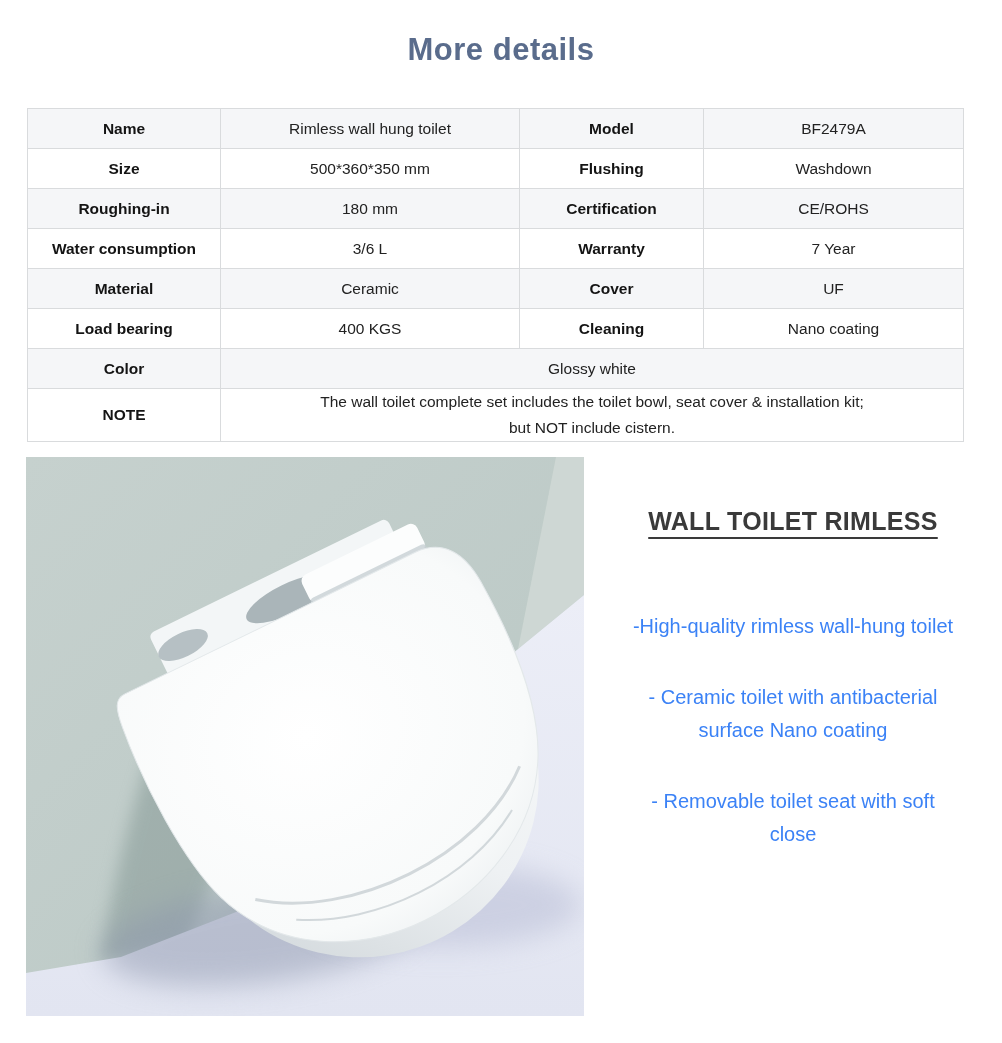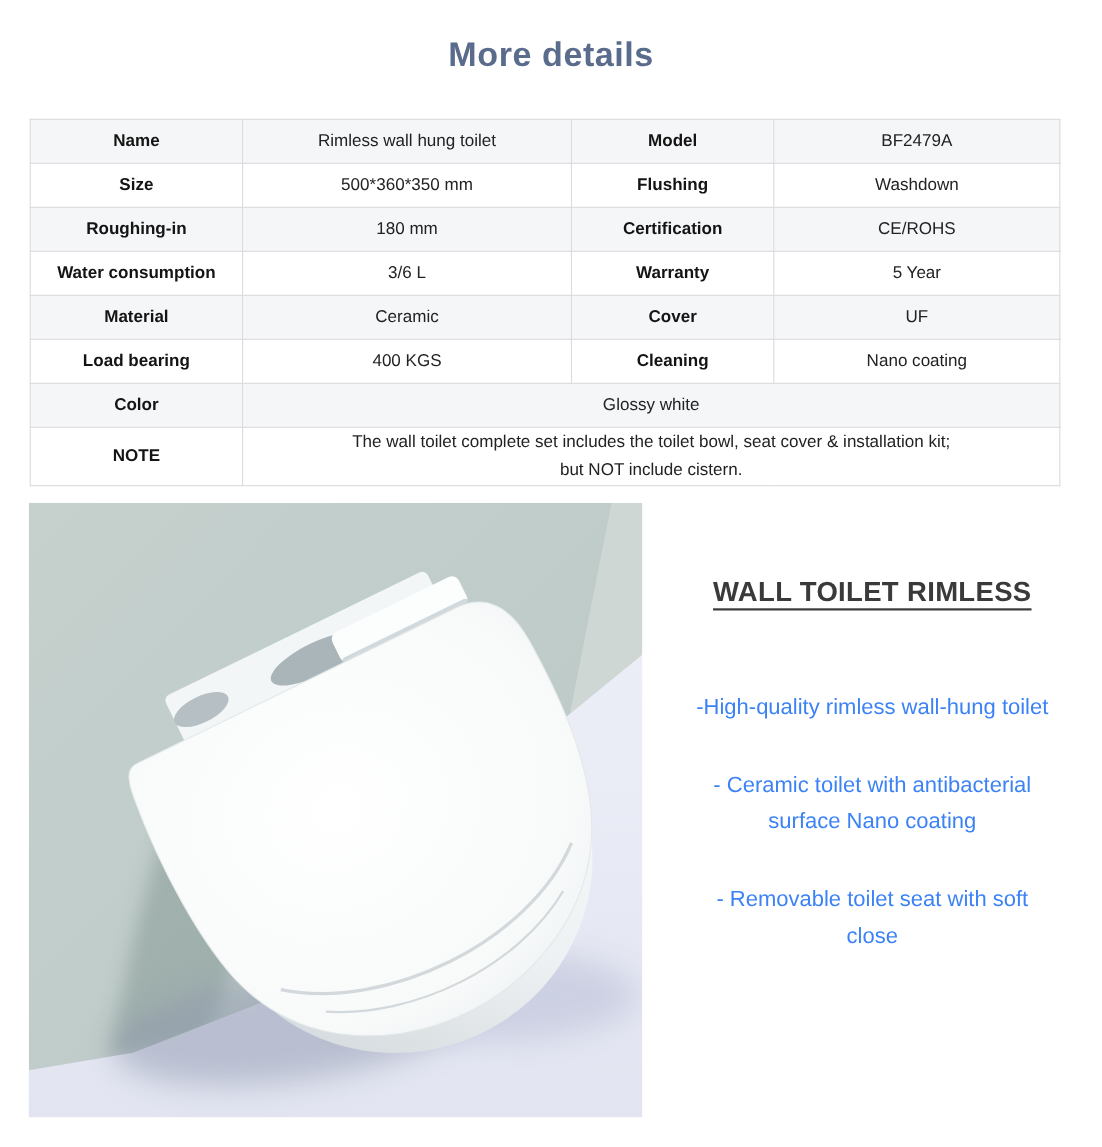--- a/index.html
+++ b/index.html
@@ -58,21 +58,21 @@
     flex:0 0 auto;
     overflow:hidden;
   }
   .photo svg{display:block;}
   .right-panel{
     flex:1;
     text-align:center;
     padding-top:50px;
   }
   .product-heading{
-    margin:17px 0 74px;
+    margin:0 0 74px;
     font-size:25px;
     font-weight:bold;
     color:#3a3a3a;
     letter-spacing:0.3px;
     text-decoration:underline;
     text-decoration-thickness:2px;
     text-underline-offset:7px;
   }
   .feature{
     margin:0 auto 38px;
@@ -109,21 +109,21 @@
     <tr>
       <th>Roughing-in</th>
       <td>180 mm</td>
       <th>Certification</th>
       <td>CE/ROHS</td>
     </tr>
     <tr>
       <th>Water consumption</th>
       <td>3/6 L</td>
       <th>Warranty</th>
-      <td>5 Year</td>
+      <td>7 Year</td>
     </tr>
     <tr>
       <th>Material</th>
       <td>Ceramic</td>
       <th>Cover</th>
       <td>UF</td>
     </tr>
     <tr>
       <th>Load bearing</th>
       <td>400 KGS</td>

